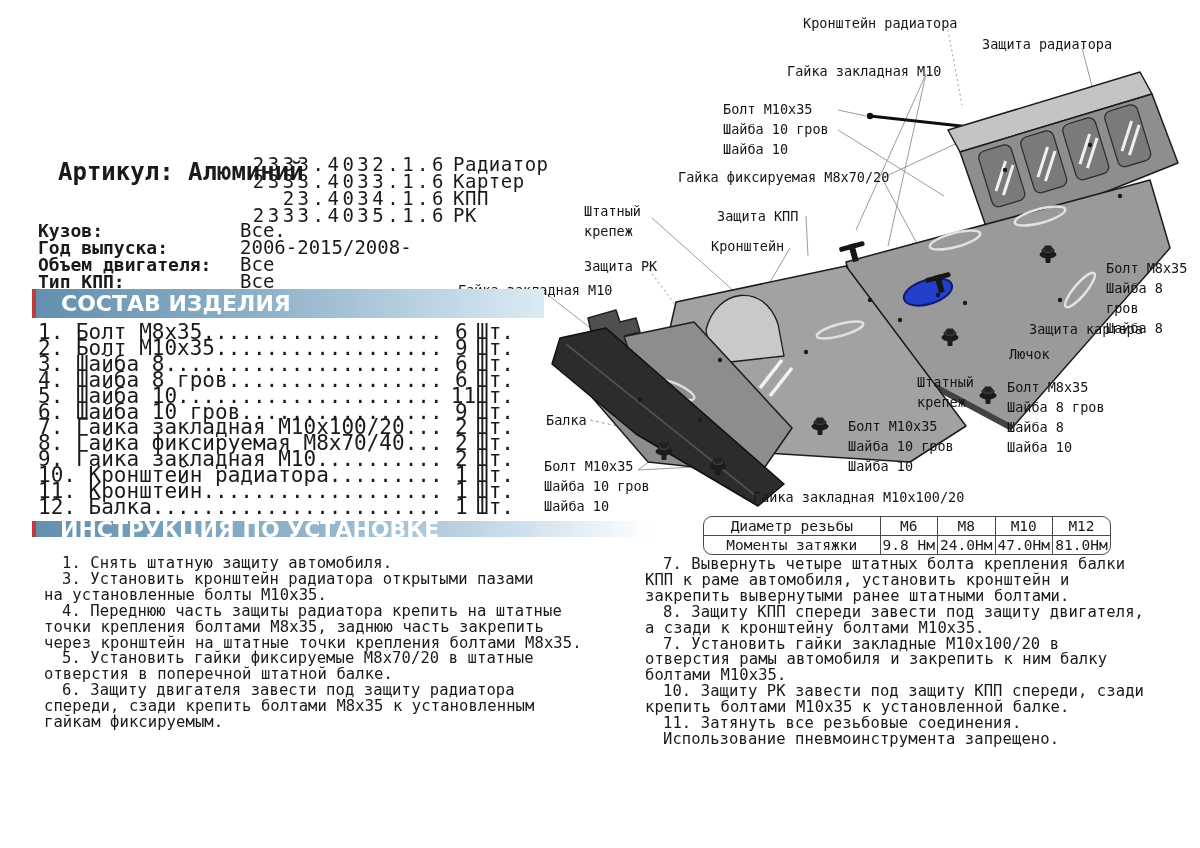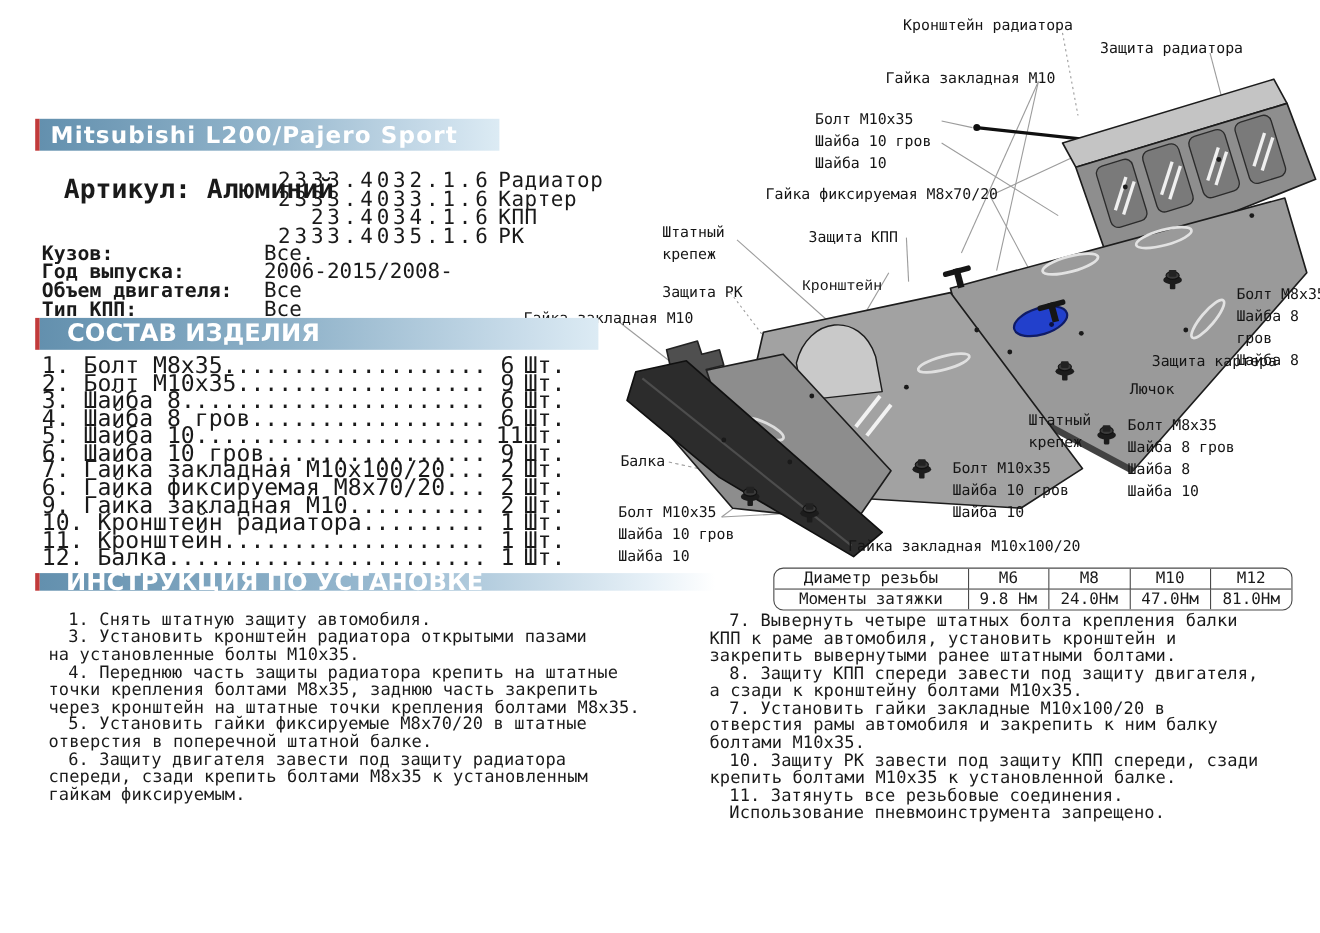--- a/index.html
+++ b/index.html
@@ -39,32 +39,32 @@
   .pqty { flex:0 0 30px; padding-left:9px; }
   .punit { flex:0 0 36px; text-align:right; }
 
   
   .instr-col { position:absolute; font-size:15.5px; line-height:15.9px; letter-spacing:0.1px; }
   #instr-left  { left:44px; top:556px; width:600px; }
   #instr-right { left:645px; top:557px; width:552px; }
   .instr-col p { white-space:pre-line; text-indent:18px; margin:0; }
 
   
-  #torque-wrap { position:absolute; left:703px; top:516px; width:472px; border:1.5px solid #4a4a4a;
+  #torque-wrap { position:absolute; left:703px; top:516px; width:408px; border:1.5px solid #4a4a4a;
     border-radius:9px; overflow:hidden; background:#fff; }
   #torque-table { width:100%; border-collapse:collapse; table-layout:fixed; font-size:14.5px; }
   #torque-table td { border:1px solid #4a4a4a; text-align:center; height:18.5px; padding:0 2px; }
   #torque-table td.tlabel { width:176px; }
   #torque-table tr:first-child td { border-top:0; }
   #torque-table tr:last-child td { border-bottom:0; }
   #torque-table td:first-child { border-left:0; }
   #torque-table td:last-child { border-right:0; }
 
   
-  #diagram { position:absolute; left:0; top:0; width:1059px; height:515px;margin-left:18px; }
+  #diagram { position:absolute; left:0; top:0; width:1059px; height:515px; }
   #diagram-labels { position:absolute; left:0; top:0; width:1200px; height:515px; }
   .dlabel { position:absolute; font-size:13.5px; line-height:20px; white-space:pre-line; color:#151515; }
 </style>
 </head>
 <body>
 
 <div id="page">
 
   <div id="diagram">
     <svg viewBox="0 0 1200 515" width="1200" height="515">
@@ -225,21 +225,21 @@
         <div class="dlabel" style="left: 803px; top: 13px;">Кронштейн радиатора</div>
         <div class="dlabel" style="left: 982px; top: 34px;">Защита радиатора</div>
         <div class="dlabel" style="left: 787px; top: 61px;">Гайка закладная М10</div>
         <div class="dlabel" style="left: 723px; top: 99px;">Болт М10х35
 Шайба 10 гров
 Шайба 10</div>
         <div class="dlabel" style="left: 678px; top: 167px;">Гайка фиксируемая М8х70/20</div>
         <div class="dlabel" style="left: 584px; top: 201px;">Штатный
 крепеж</div>
         <div class="dlabel" style="left: 717px; top: 206px;">Защита КПП</div>
-        <div class="dlabel" style="left: 711px; top: 252px; font-family: Liberation Mono, monospace;">Кронштейн</div>
+        <div class="dlabel" style="left: 711px; top: 236px;">Кронштейн</div>
         <div class="dlabel" style="left: 584px; top: 256px;">Защита РК</div>
         <div class="dlabel" style="left: 458px; top: 280px;">Гайка закладная М10</div>
         <div class="dlabel" style="left: 1106px; top: 258px;">Болт М8х35
 Шайба 8 гров
 Шайба 8</div>
         <div class="dlabel" style="left: 1029px; top: 319px;">Защита картера</div>
         <div class="dlabel" style="left: 1009px; top: 344px;">Лючок</div>
         <div class="dlabel" style="left: 917px; top: 372px;">Штатный
 крепеж</div>
         <div class="dlabel" style="left: 1007px; top: 377px;">Болт М8х35
@@ -250,23 +250,20 @@
 Шайба 10 гров
 Шайба 10</div>
         <div class="dlabel" style="left: 546px; top: 410px;">Балка</div>
         <div class="dlabel" style="left: 544px; top: 456px;">Болт М10х35
 Шайба 10 гров
 Шайба 10</div>
         <div class="dlabel" style="left: 753px; top: 487px;">Гайка закладная М10х100/20</div>
       </div>
   </div>
 
-  <div id="title-bar" class="bar">
-    <span>Mitsubishi L200/Pajero Sport</span>
-  </div>
 
   <div id="article-label">Артикул: Алюминий</div>
   <div id="article-rows">
       <div class="article-row">
         <span class="acode">2333.4032.1.6</span>
         <span class="aname">Радиатор</span>
       </div>
       <div class="article-row">
         <span class="acode">2333.4033.1.6</span>
         <span class="aname">Картер</span>
@@ -339,21 +336,21 @@
         <span class="pqty">9</span>
         <span class="punit">Шт.</span>
       </div>
       <div class="prow">
         <span class="pname">7. Гайка закладная М10х100/20</span>
         <span class="pdots"></span>
         <span class="pqty">2</span>
         <span class="punit">Шт.</span>
       </div>
       <div class="prow">
-        <span class="pname">6. Гайка фиксируемая М8х70/20</span>
+        <span class="pname">8. Гайка фиксируемая М8х70/40</span>
         <span class="pdots"></span>
         <span class="pqty">2</span>
         <span class="punit">Шт.</span>
       </div>
       <div class="prow">
         <span class="pname">9. Гайка закладная М10</span>
         <span class="pdots"></span>
         <span class="pqty">2</span>
         <span class="punit">Шт.</span>
       </div>

